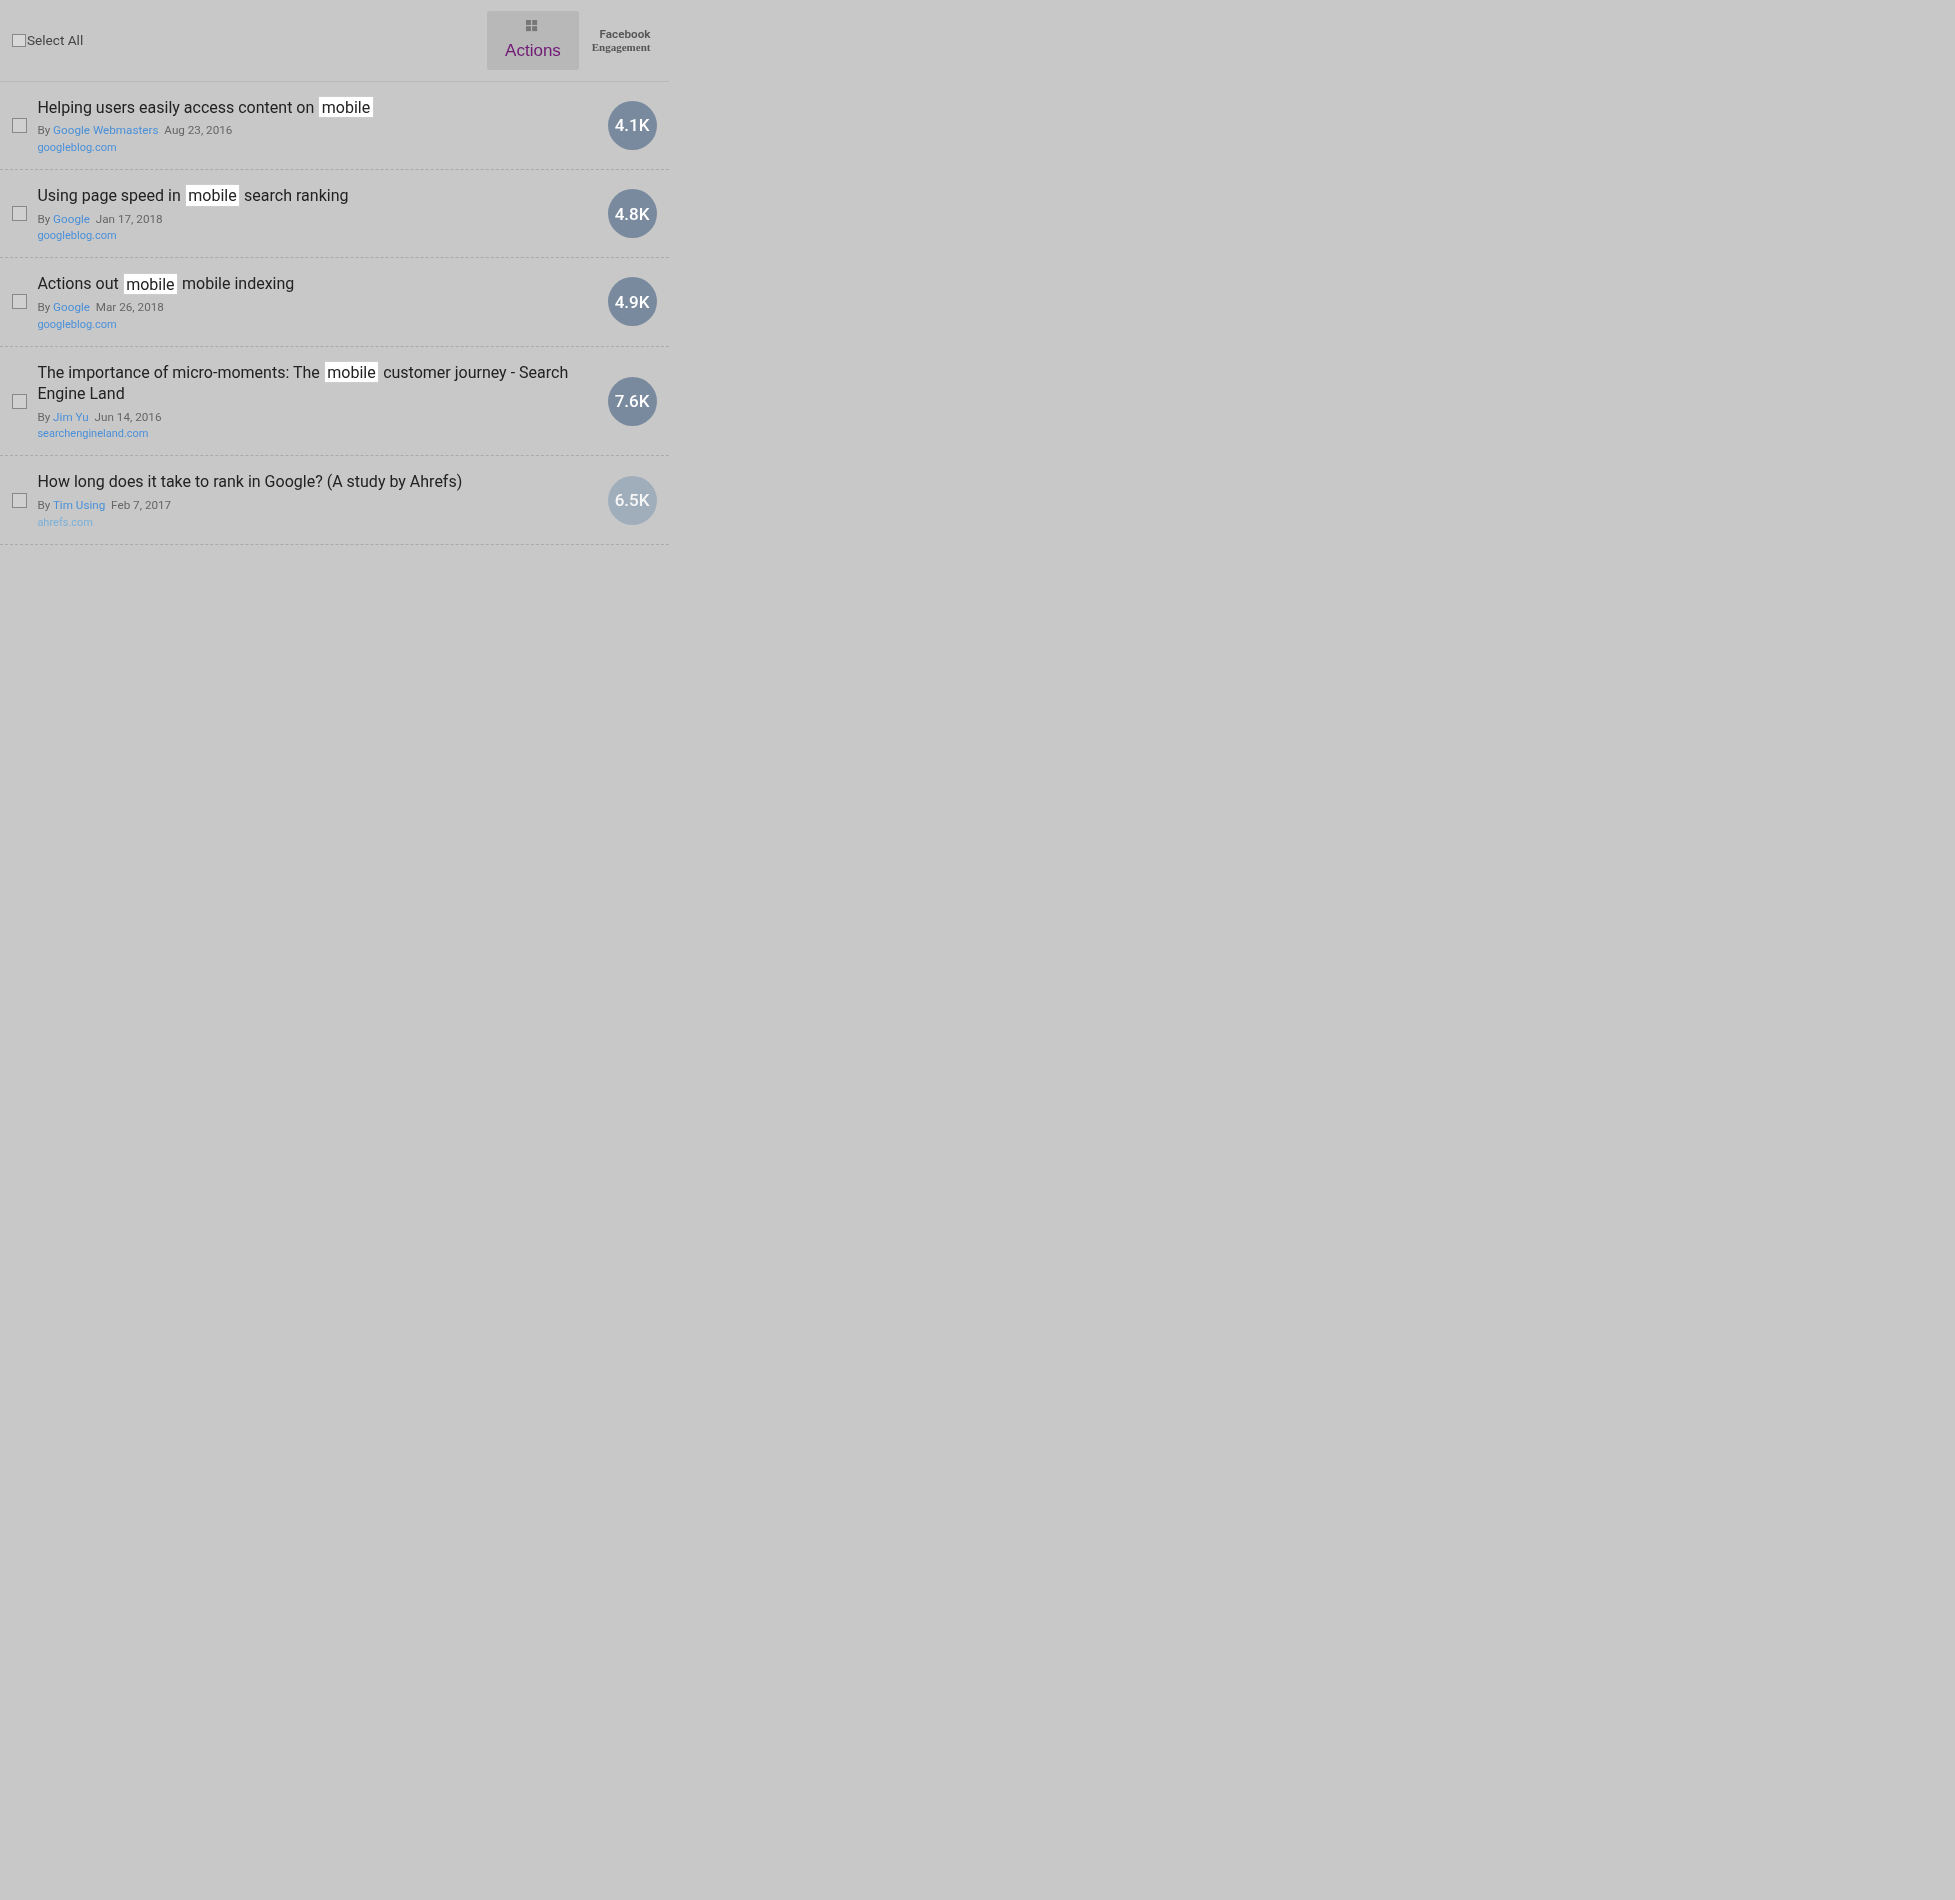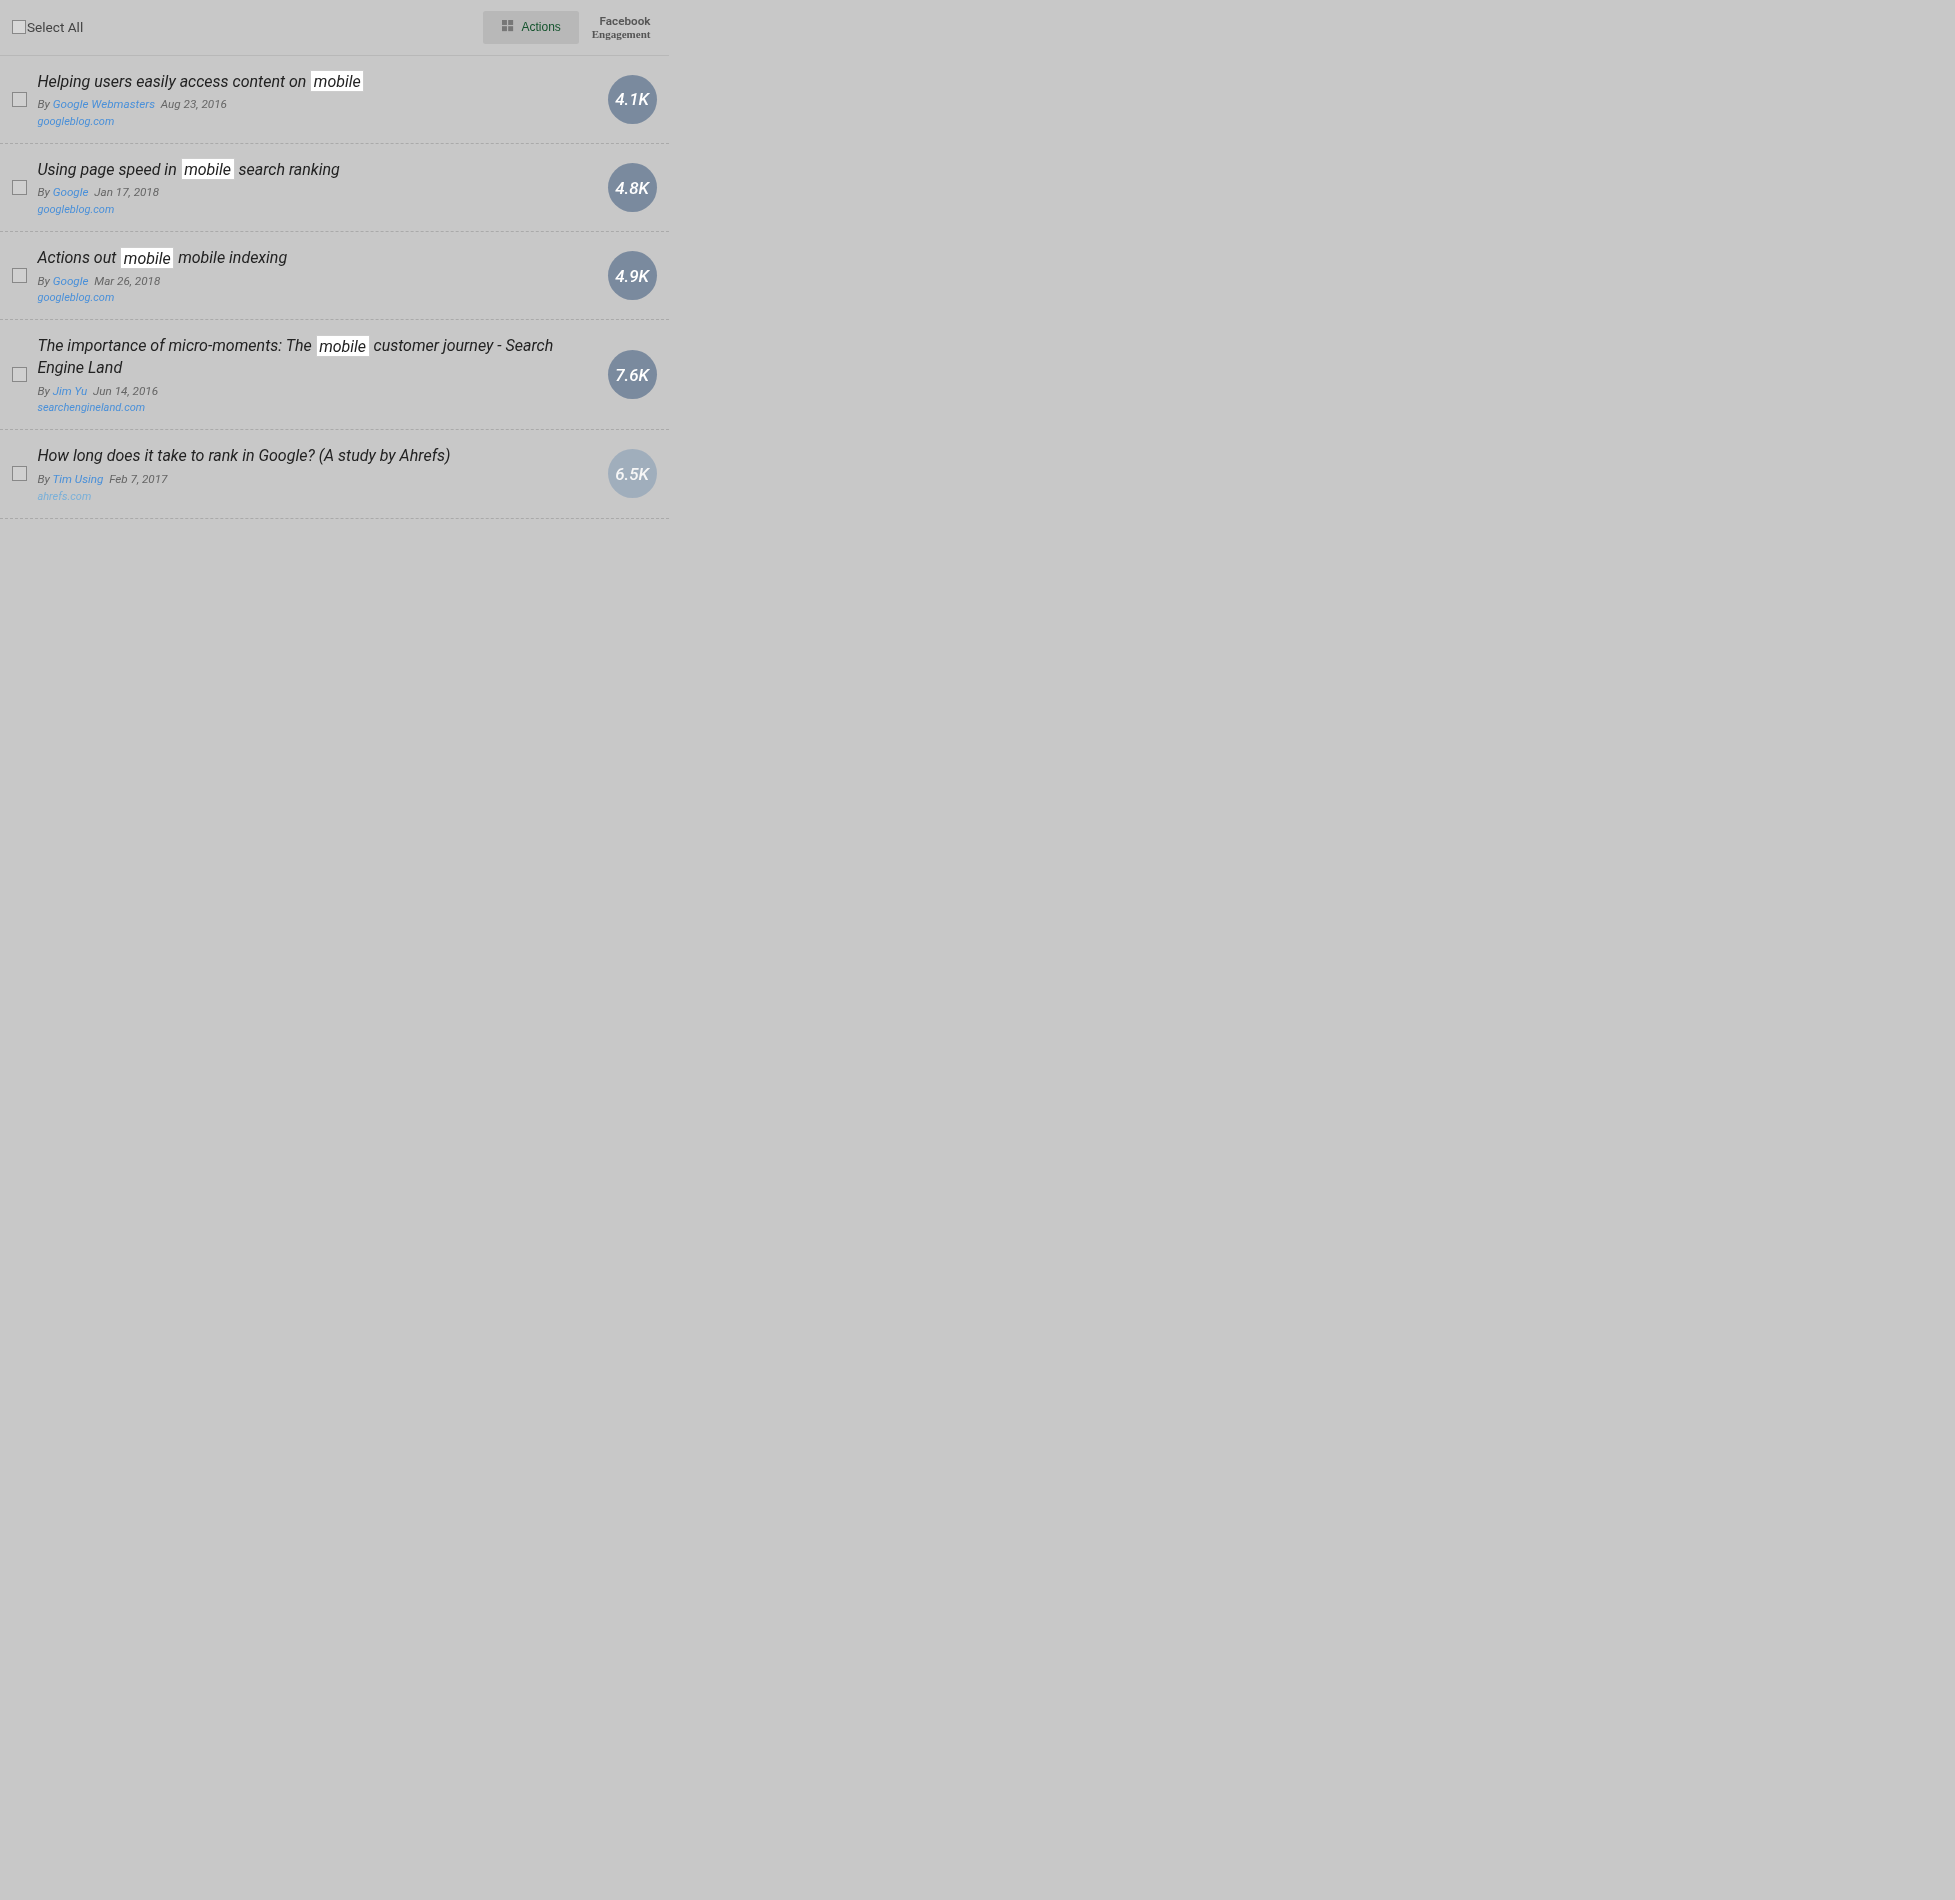--- a/index.html
+++ b/index.html
@@ -48,24 +48,25 @@
       flex: 1;
     }
 
     .actions-button {
       display: flex;
       align-items: center;
       gap: 6.2px;
       background-color: #b8b8b8;
       border: none;
       padding: 8.6px 18.5px;
-      font-size: 12px;
-      color: #14532d;
+      font-size: 17px;
+      color: #701a75;
       cursor: pointer;
       border-radius: 2.5px;
+      flex-direction: column;
     }
 
     .actions-icon {
       font-size: 13.6px;
       color: #666;
     }
 
     .fb-engagement-header {
       text-align: right;
       margin-left: 12.4px;
@@ -80,21 +81,20 @@
 
     .fb-engagement-header .fb-line2 {
       font-size: 11px;
       color: #555;
       font-weight: 600;
       font-family: Liberation Serif, serif;
     }
 
     .content-list {
       list-style: none;
-      font-style: italic;
     }
 
     .list-item {
       display: flex;
       align-items: center;
       padding: 15px 12.4px;
       border-bottom: 0.6px dashed #aaa;
       background-color: #c8c8c8;
       gap: 10px;
     }

